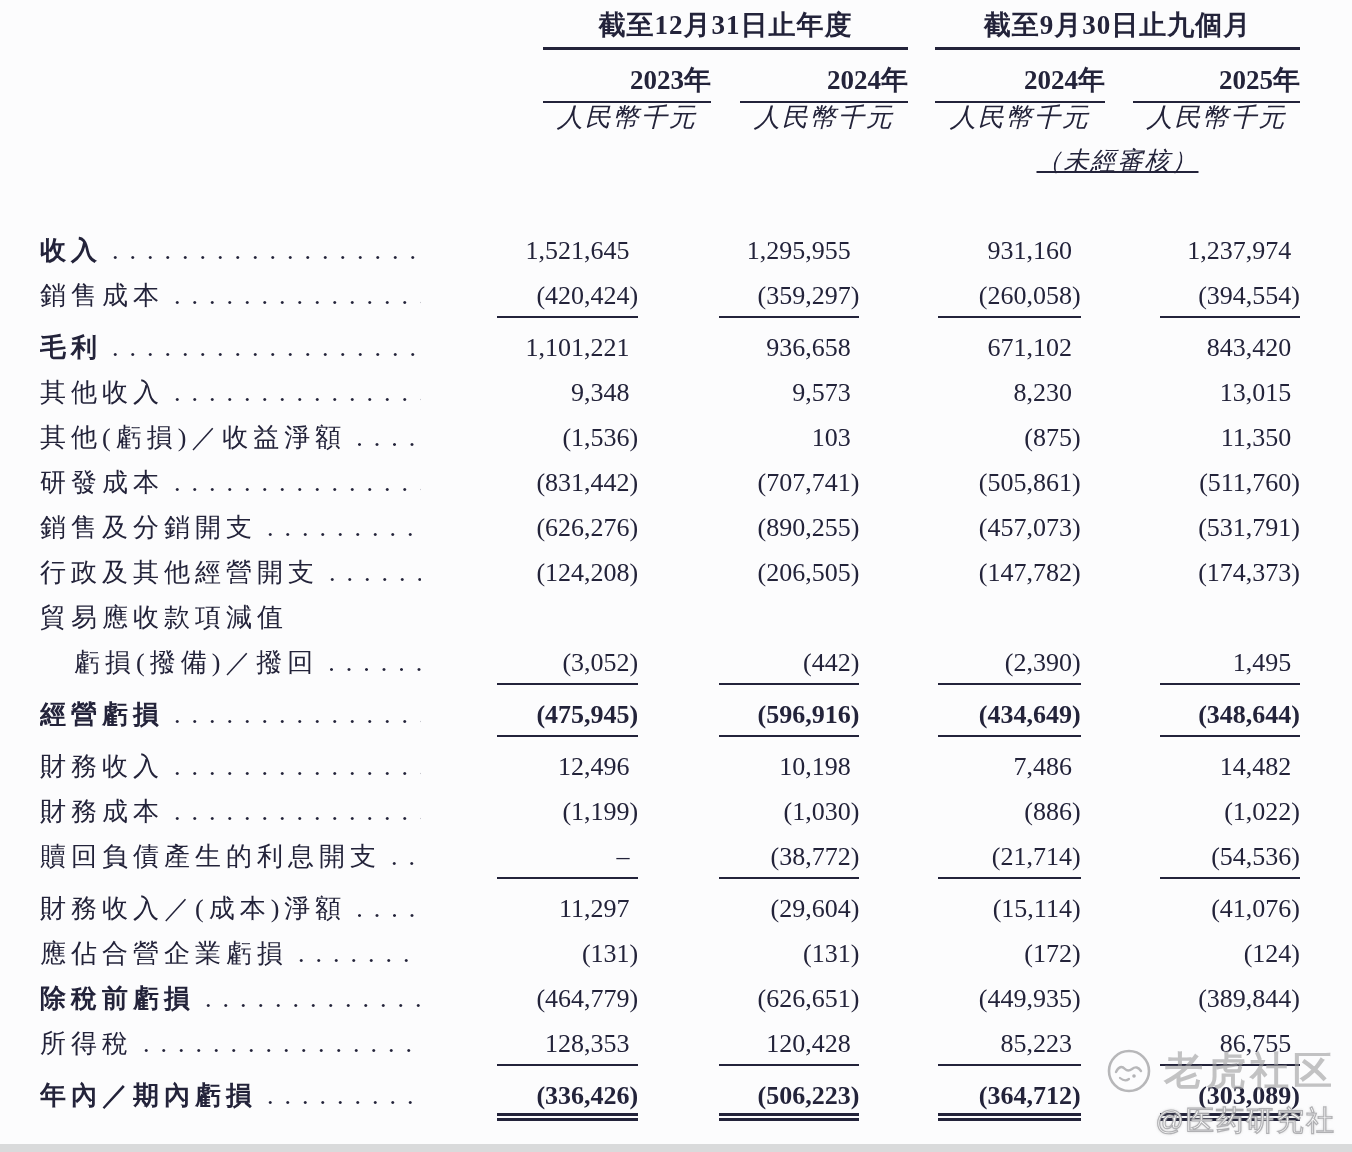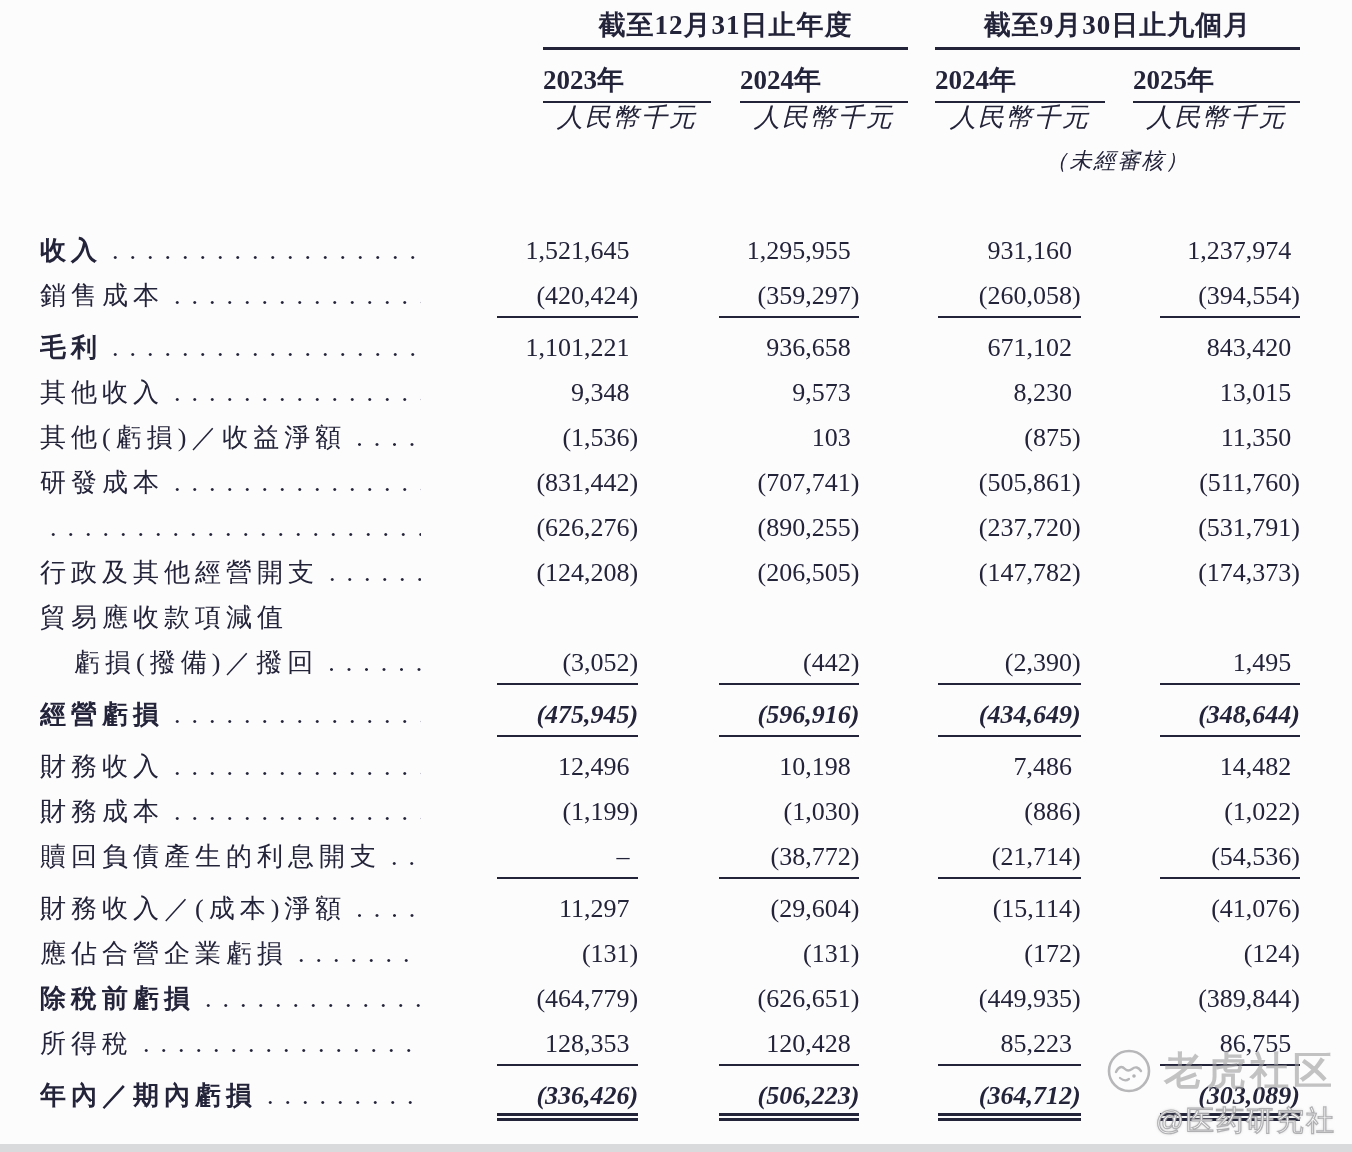--- a/index.html
+++ b/index.html
@@ -28,43 +28,43 @@
   .h-group{align-items:center;}
   .grp{
     text-align:center;font-weight:700;font-size:27px;letter-spacing:1px;
     line-height:30px;padding-bottom:7px;border-bottom:3px solid var(--ink);
   }
   .grp1{width:calc(var(--c1) + var(--g1) + var(--c2));}
   .ggap{width:var(--g2);}
   .grp2{width:calc(var(--c3) + var(--g3) + var(--c4));}
   .h-year{margin-top:15px;}
   .h-year .c{
-    font-weight:700;font-size:27px;text-align:left;line-height:30px;
+    font-weight:700;font-size:27px;text-align:right;line-height:30px;
     padding-bottom:6px;border-bottom:2.5px solid var(--ink);
   }
   .h-unit{}
   .h-unit .c{font-style:italic;font-size:26px;text-align:center;letter-spacing:2px;line-height:30px;}
   .h-una{margin-top:13px;}
-  .h-una .grp{font-weight:400;font-style:italic;font-size:22px;border-bottom:none;padding-bottom:0;letter-spacing:2px;}
+  .h-una .grp{font-weight:400;font-style:italic;font-size:25px;border-bottom:none;padding-bottom:0;letter-spacing:2px;text-decoration:underline;}
 
   
   #table-body{margin-top:60px;}
   .body-row{margin-top:15px;gap:28px;}
   .body-row:first-child{margin-top:0;}
   .lbl{font-size:26px;letter-spacing:5px;line-height:30px;white-space:nowrap;}
   .bold-label .lbl{font-weight:700;}
   .indent .lbl{padding-left:34px;}
   .dots{
     flex:1;overflow:hidden;white-space:nowrap;font-size:26px;color:var(--ink);
     letter-spacing:11px;padding-left:10px;
   }
   .no-dots .dots{visibility:hidden;}
   .num{display:block;line-height:30px;white-space:nowrap;}
   .num.pos::after{content:")";visibility:hidden;}
-  .bold-values .num{font-weight:700;font-style:italic;}
+  .bold-values .num{font-weight:700;}
   .rule-single .c{border-bottom:2.5px solid var(--ink);padding-bottom:5px;}
   .rule-double .c{border-bottom:8px double var(--ink);padding-bottom:2px;}
 
   
   .wm{position:absolute;right:16px;bottom:12px;text-align:right;pointer-events:none;}
   .wm-top{display:flex;align-items:center;justify-content:flex-end;gap:12px;}
   .wm-name{
     font-size:39px;font-weight:700;letter-spacing:4px;
     color:rgba(158,158,160,0.62);
     font-family:"Liberation Sans","DejaVu Sans",sans-serif;
@@ -245,32 +245,33 @@
           <span class="num">(505,861)</span>
         </div>
       <div class="gp3"></div>
       <div class="c c4">
           <span class="num">(511,760)</span>
         </div>
     </div>
 
     <div class="row body-row">
       <div class="label-cell">
+        <span class="lbl">銷售及分銷開支</span>
         <span class="dots">....................................</span>
       </div>
       <div class="c c1">
           <span class="num">(626,276)</span>
         </div>
       <div class="gp1"></div>
       <div class="c c2">
           <span class="num">(890,255)</span>
         </div>
       <div class="gp2"></div>
       <div class="c c3">
-          <span class="num">(237,720)</span>
+          <span class="num">(457,073)</span>
         </div>
       <div class="gp3"></div>
       <div class="c c4">
           <span class="num">(531,791)</span>
         </div>
     </div>
 
     <div class="row body-row">
       <div class="label-cell">
         <span class="lbl">行政及其他經營開支</span>

